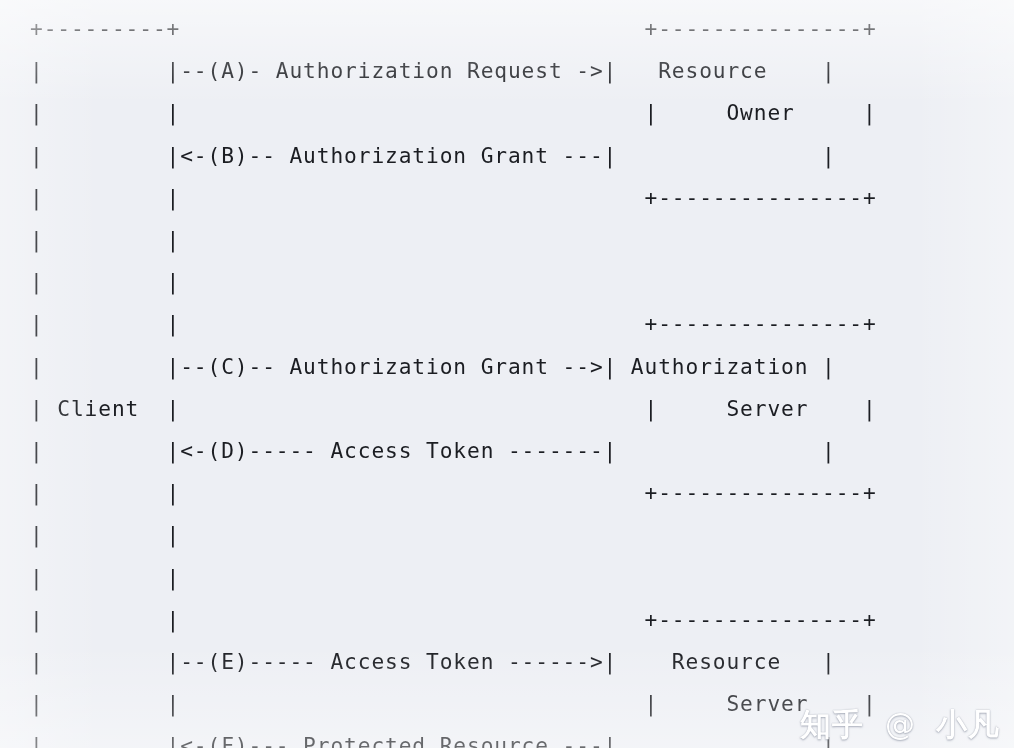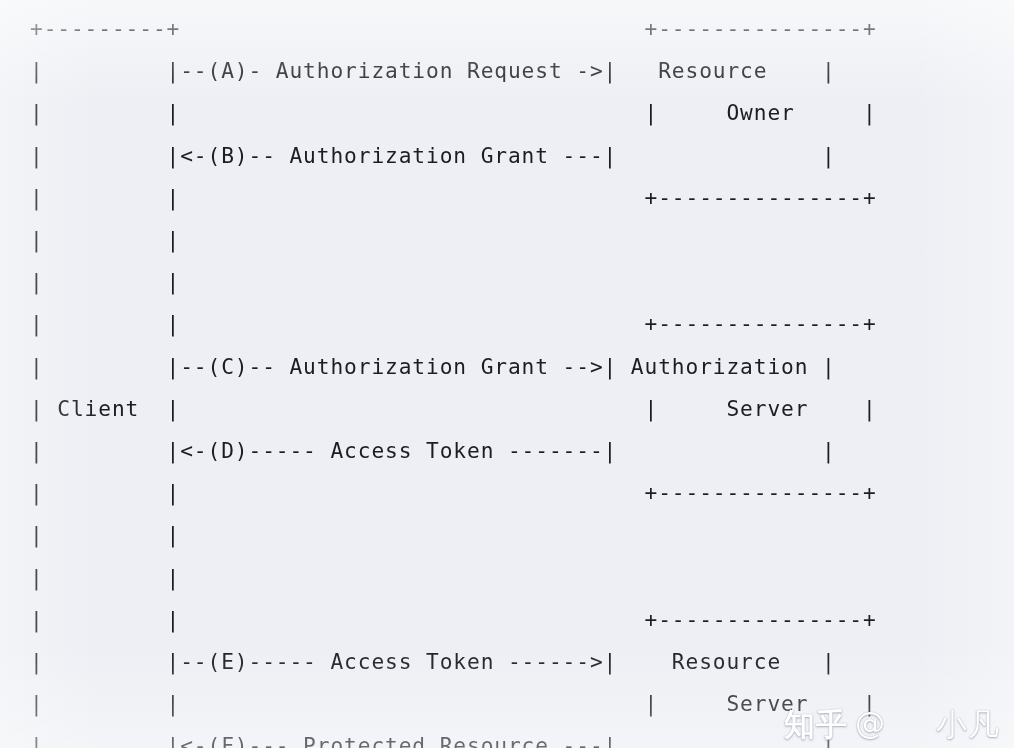--- a/index.html
+++ b/index.html
@@ -45,45 +45,44 @@
     z-index: 2;
   }
 
   
   #watermark {
     position: absolute;
     right: 14px;
     bottom: 8px;
     z-index: 4;
     display: flex;
-    align-items: flex-start;
-    gap: 7px;
+    align-items: center;
+    gap: 21px;
     font-family: "DejaVu Sans", "Liberation Sans", sans-serif;
     font-size: 31px;
     line-height: 1;
     color: #ffffff;
     text-shadow:
       0 1px 2px rgba(120,128,145,0.55),
       0 0 1px rgba(120,128,145,0.65);
     pointer-events: none;
     user-select: none;
   }
   #watermark .wm-logo {
     font-weight: 700;
     letter-spacing: 1px;
   }
   #watermark .wm-at {
     font-weight: 400;
     font-size: 30px;
     letter-spacing: 0;
   }
   #watermark .wm-user {
-    font-weight: 400;
+    font-weight: 700;
     letter-spacing: 1px;
-    margin-left: 44px;
   }
 </style>
 </head>
 <body>
 
 <div id="page-shade"></div>
 
 <pre id="ascii-art">+---------+                                  +---------------+
 |         |--(A)- Authorization Request -&gt;|   Resource    |
 |         |                                  |     Owner     |

